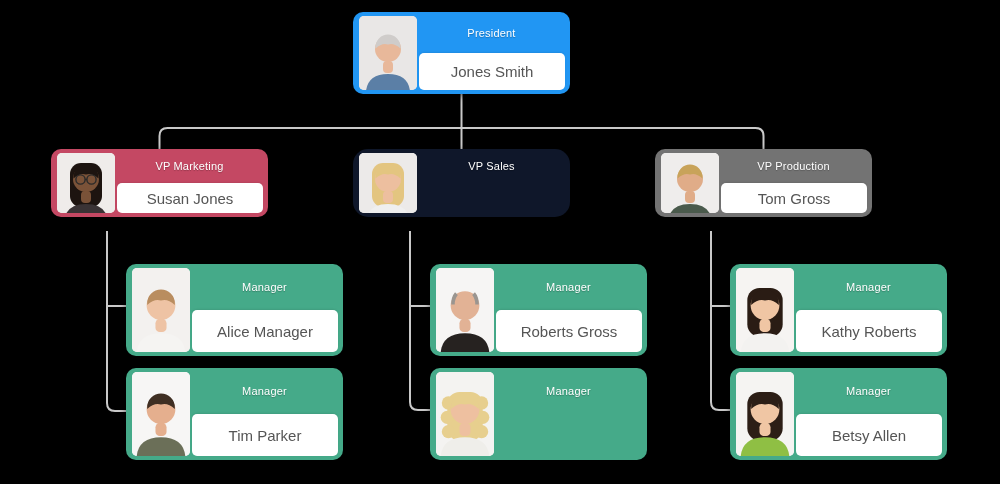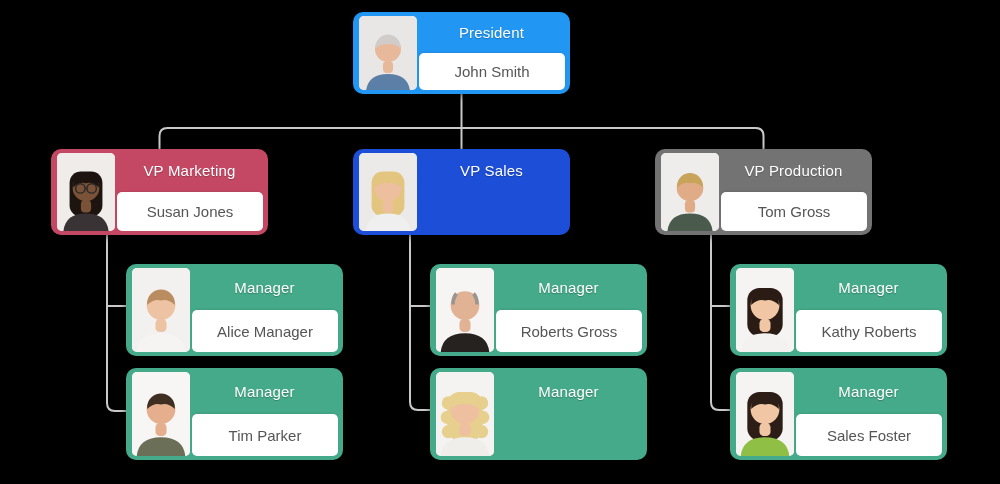--- a/index.html
+++ b/index.html
@@ -6,31 +6,31 @@
   .stage{
     position:relative;width:1000px;height:484px;background:#000000;
     overflow:hidden;font-family:"Liberation Sans",sans-serif;
   }
   .connectors{position:absolute;left:0;top:0;width:1000px;height:484px;}
   .card{
     position:absolute;width:217px;border-radius:10px;
     box-shadow:0 2px 6px rgba(0,0,0,0.55);
   }
   .lv-top{height:82px;}
-  .lv-mid{height:86px;}
+  .lv-mid{height:68px;}
   .lv-low{height:92px;}
   .photo{
     position:absolute;left:6px;top:4px;bottom:4px;width:58px;
     border-radius:5px;overflow:hidden;background:#efedec;
   }
   .photo svg{display:block;width:100%;height:100%;}
   .role-title{
     position:absolute;left:66px;right:6px;top:0;height:50%;
     display:flex;align-items:center;justify-content:center;
-    color:#ffffff;font-size:15px;font-weight:500;letter-spacing:.2px;
+    color:#ffffff;font-size:11px;font-weight:500;letter-spacing:.2px;
     text-shadow:0 1px 1px rgba(0,0,0,0.25);white-space:nowrap;
   }
   .name-box{
     position:absolute;left:66px;right:5px;top:50%;bottom:4px;
     background:#ffffff;border-radius:5px;
     display:flex;align-items:center;justify-content:center;
     box-shadow:0 -1px 2px rgba(0,0,0,0.08);
   }
   .employee-name{color:#555555;font-size:15px;white-space:nowrap;}
 </style>
@@ -61,21 +61,21 @@
 
     <path d="M7,76 Q9,59 29,59 Q49,59 51,76 Z" fill="#5b7fa6"></path>
     <rect x="24" y="46" width="10" height="12" rx="4" fill="#e8b89a"></rect>
     <circle cx="29" cy="34" r="13" fill="#e8b89a"></circle>
     <path d="M16.5,32 A12.5,12.5 0 0 1 41.5,32 L41.5,33.5 Q35,27.5 29,29.5 Q23,27.5 16.5,33.5 Z" fill="#cfccca"></path>
 
   </svg>
       </div>
     <div class="role-title">President</div>
     <div class="name-box">
-      <span class="employee-name">John Smith</span>
+      <span class="employee-name">Jones Smith</span>
     </div>
   </div>
 
   <div class="card lv-mid" style="left: 51px; top: 149px; background: rgb(196, 72, 99);">
     <div class="photo" style="background: rgb(239, 236, 234);">
         <svg viewBox="0 0 58 76" xmlns="http://www.w3.org/2000/svg" preserveAspectRatio="xMidYMid slice">
     <rect width="58" height="76" fill="#efecea"></rect>
     <rect x="13" y="18" width="32" height="44" rx="11" fill="#1d1410"></rect>
     <path d="M7,76 Q9,59 29,59 Q49,59 51,76 Z" fill="#3a3335"></path>
     <rect x="24" y="46" width="10" height="12" rx="4" fill="#7a5238"></rect>
@@ -87,21 +87,21 @@
       <line x1="28.1" y1="34.5" x2="29.9" y2="34.5"></line>
           </g>
   </svg>
       </div>
     <div class="role-title">VP Marketing</div>
     <div class="name-box">
       <span class="employee-name">Susan Jones</span>
     </div>
   </div>
 
-  <div class="card lv-mid" style="left: 353px; top: 149px; background: #1d4ed8;">
+  <div class="card lv-mid" style="left: 353px; top: 149px; background: #0f172a; border-radius: 15px;">
     <div class="photo" style="background: rgb(236, 234, 233);">
         <svg viewBox="0 0 58 76" xmlns="http://www.w3.org/2000/svg" preserveAspectRatio="xMidYMid slice">
     <rect width="58" height="76" fill="#eceae9"></rect>
     <rect x="13" y="18" width="32" height="44" rx="11" fill="#e3c580"></rect>
     <path d="M7,76 Q9,59 29,59 Q49,59 51,76 Z" fill="#efefef"></path>
     <rect x="24" y="46" width="10" height="12" rx="4" fill="#edbf9f"></rect>
     <circle cx="29" cy="34" r="13" fill="#edbf9f"></circle>
     <path d="M16.5,32 A12.5,12.5 0 0 1 41.5,32 L41.5,33.5 Q35,27.5 29,29.5 Q23,27.5 16.5,33.5 Z" fill="#e3c580"></path>
 
   </svg>
@@ -228,17 +228,17 @@
     <rect x="13" y="18" width="32" height="44" rx="11" fill="#2c1e16"></rect>
     <path d="M7,76 Q9,59 29,59 Q49,59 51,76 Z" fill="#8fbf44"></path>
     <rect x="24" y="46" width="10" height="12" rx="4" fill="#f0c6a4"></rect>
     <circle cx="29" cy="34" r="13" fill="#f0c6a4"></circle>
     <path d="M16.5,32 A12.5,12.5 0 0 1 41.5,32 L41.5,33.5 Q35,27.5 29,29.5 Q23,27.5 16.5,33.5 Z" fill="#2c1e16"></path>
 
   </svg>
       </div>
     <div class="role-title">Manager</div>
     <div class="name-box">
-      <span class="employee-name">Sales Foster</span>
+      <span class="employee-name">Betsy Allen</span>
     </div>
   </div>
 
 </div>
 
 </body></html>

